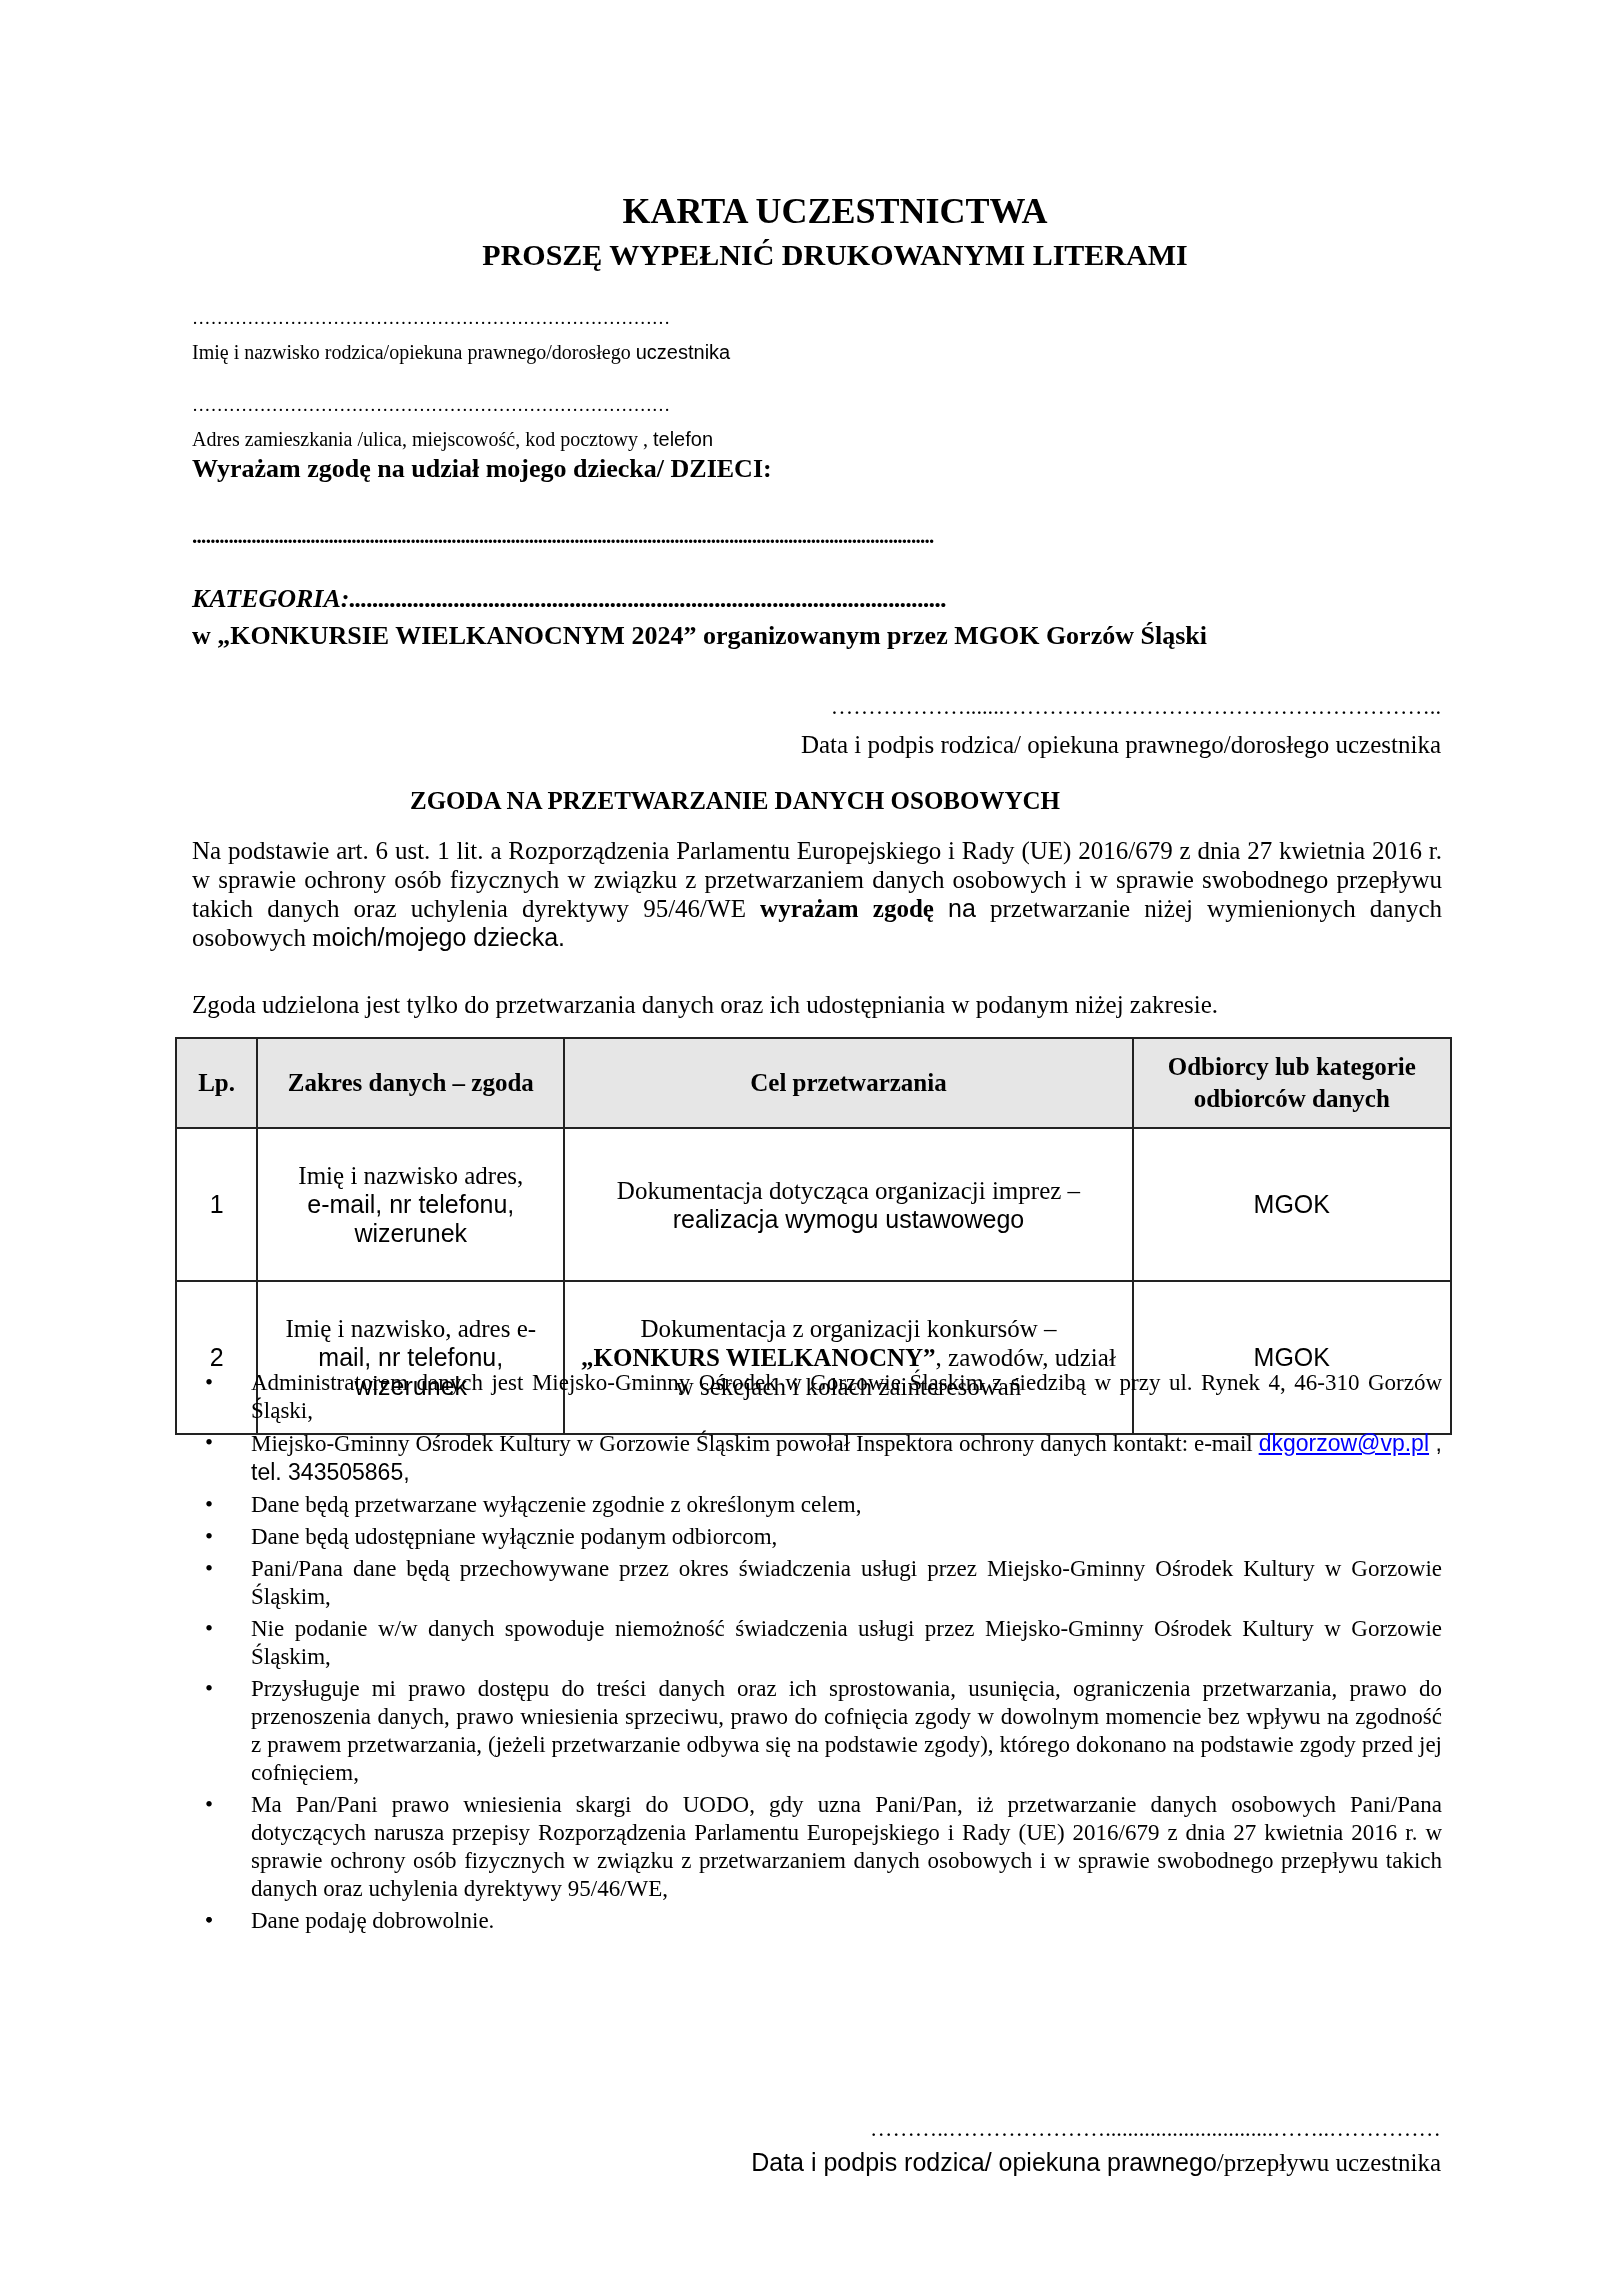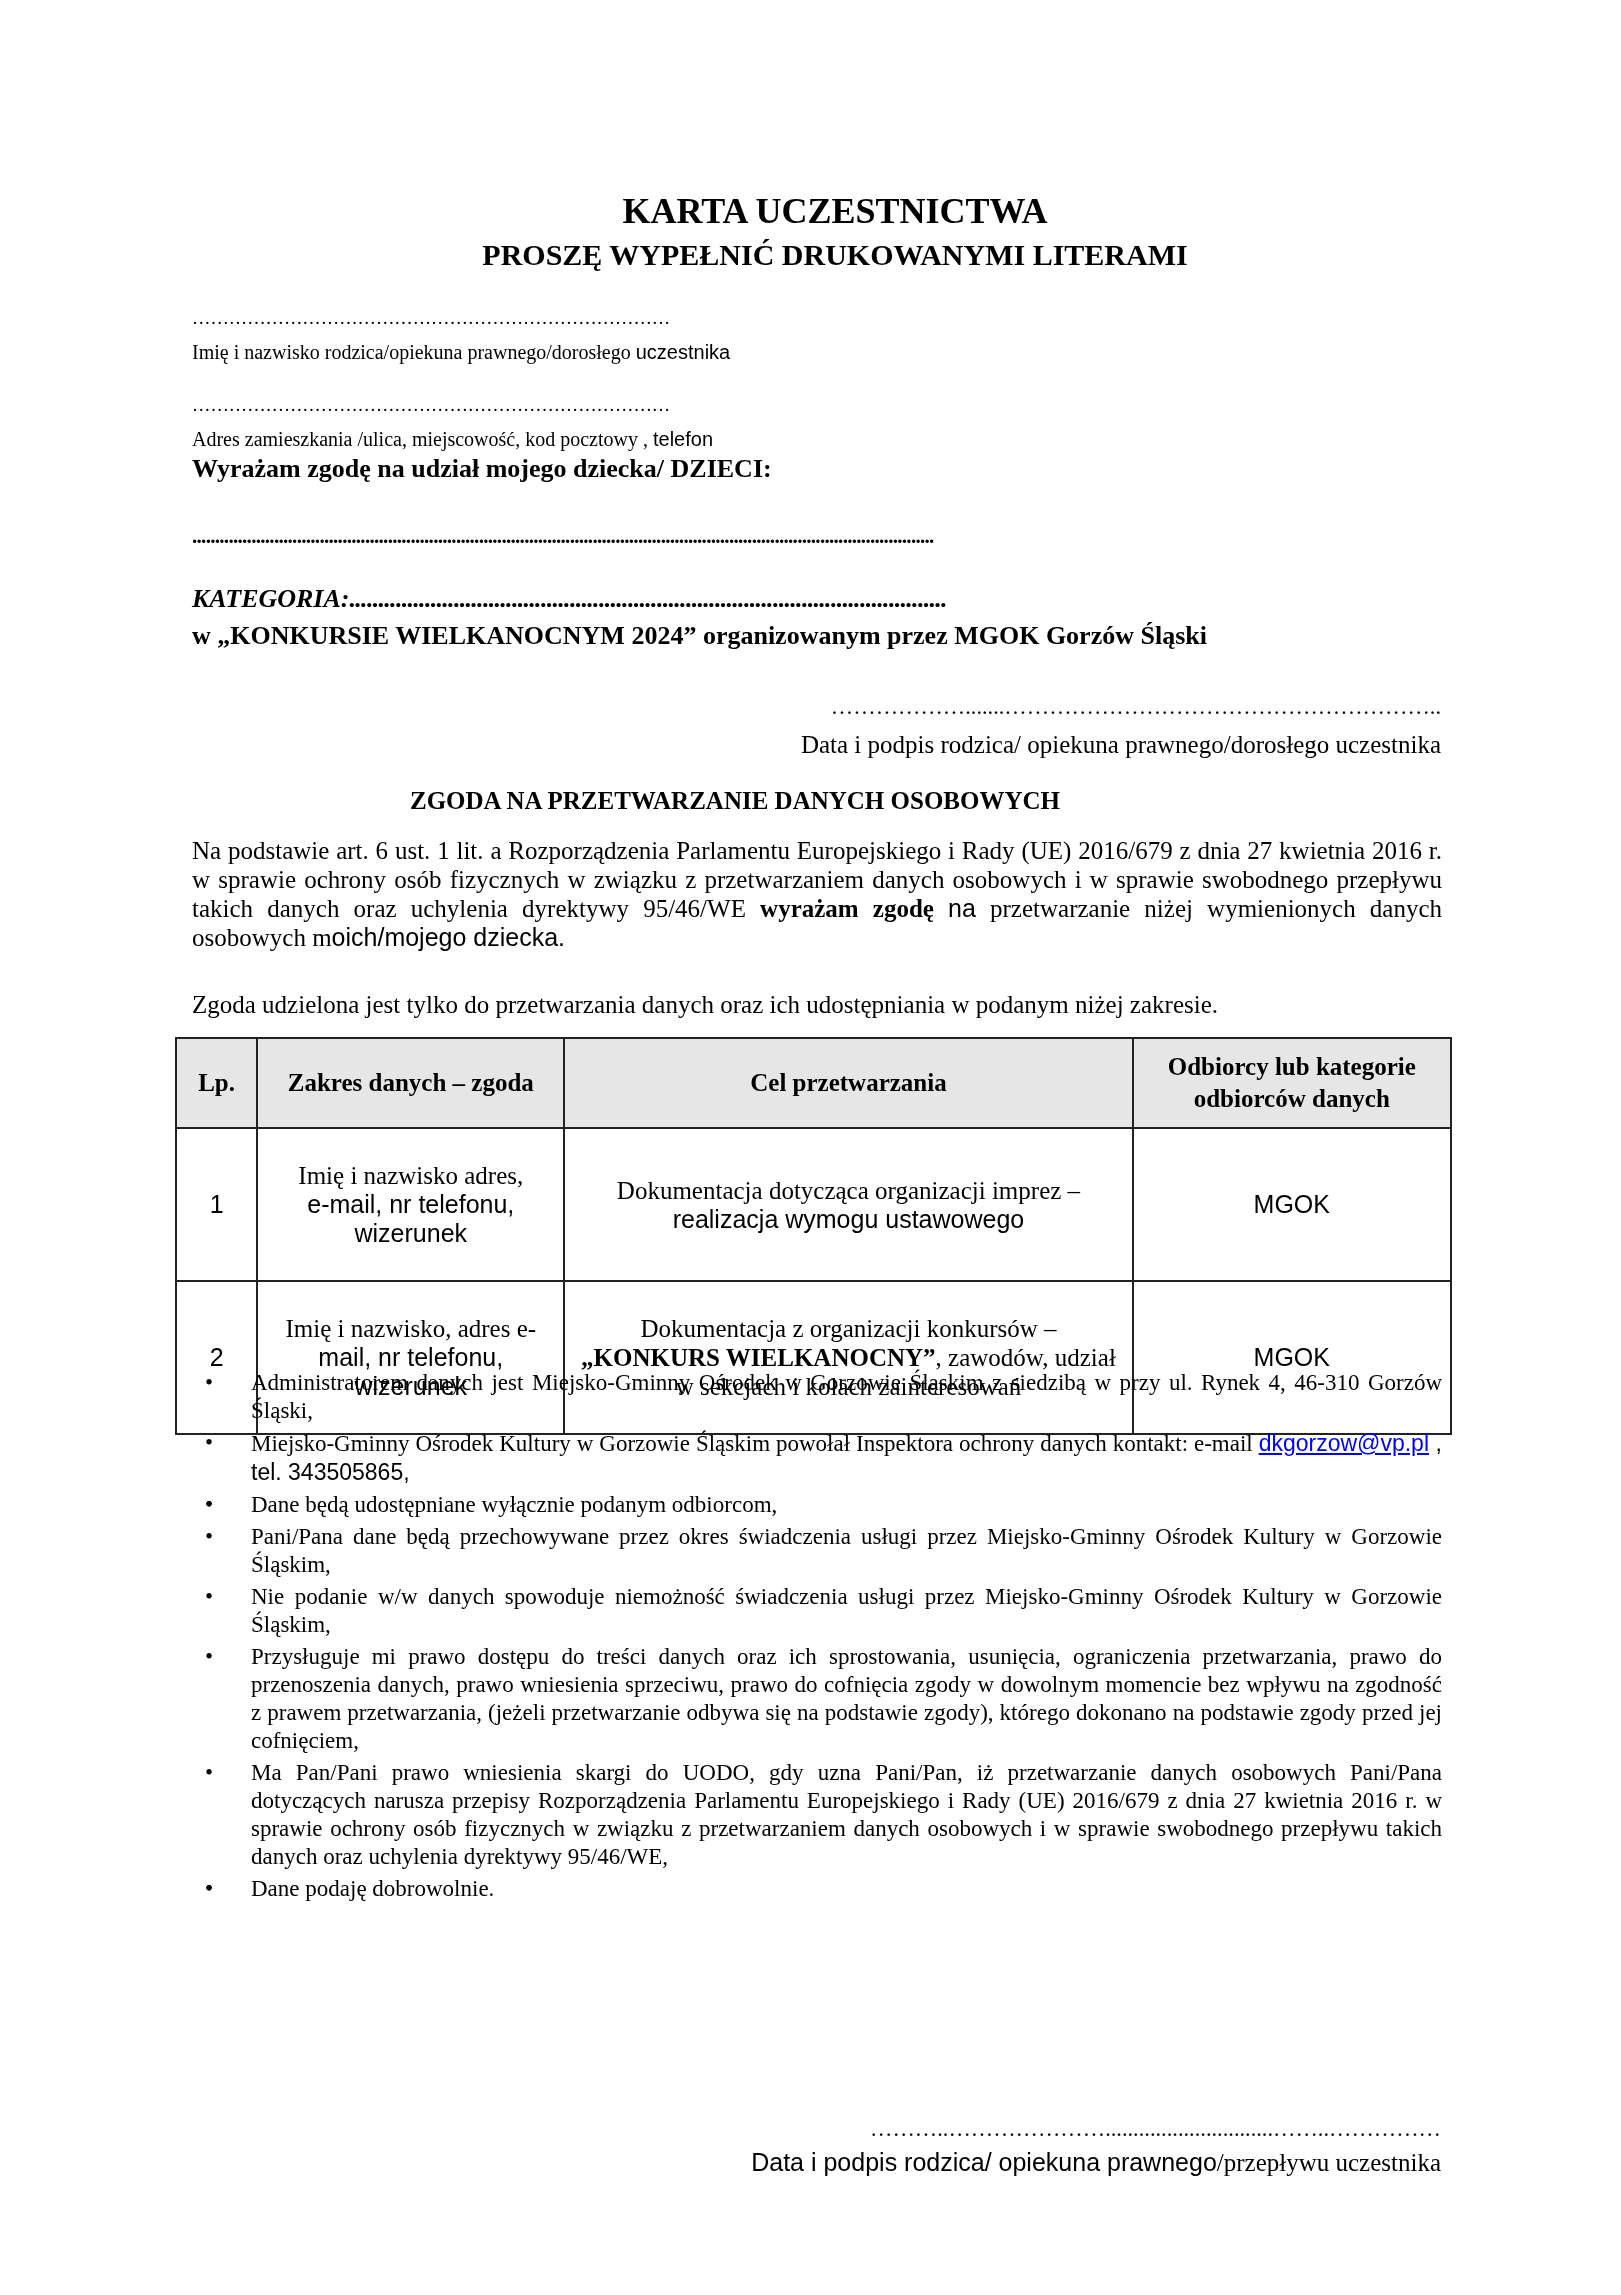--- a/index.html
+++ b/index.html
@@ -103,21 +103,21 @@
         <div><span class="bold">„KONKURS WIELKANOCNY”</span><span>, zawodów, udział w sekcjach i kołach zainteresowań</span></div>
       </td>
       <td class="sans">MGOK</td>
     </tr>
   </tbody>
 </table>
 
 <ul class="info" id="info-list">
     <li><span class="bullet">•</span><span>Administratorem danych jest Miejsko-Gminny Ośrodek w Gorzowie Śląskim z siedzibą w przy ul. Rynek 4, 46-310 Gorzów Śląski,</span></li>
     <li><span class="bullet">•</span><span>Miejsko-Gminny Ośrodek Kultury w Gorzowie Śląskim powołał Inspektora ochrony danych kontakt: e-mail</span> <a class="link" href="#">dkgorzow@vp.pl</a><span class="sans"> , tel. 343505865,</span></li>
-    <li><span class="bullet">•</span></li>
+    <li><span class="bullet">•</span><span>Dane będą przetwarzane wyłączenie zgodnie z określonym celem,</span></li>
     <li><span class="bullet">•</span><span>Dane będą udostępniane wyłącznie podanym odbiorcom,</span></li>
     <li><span class="bullet">•</span><span>Pani/Pana dane będą przechowywane przez okres świadczenia usługi przez Miejsko-Gminny Ośrodek Kultury w Gorzowie Śląskim,</span></li>
     <li><span class="bullet">•</span><span>Nie podanie w/w danych spowoduje niemożność świadczenia usługi przez Miejsko-Gminny Ośrodek Kultury w Gorzowie Śląskim,</span></li>
     <li><span class="bullet">•</span><span>Przysługuje mi prawo dostępu do treści danych oraz ich sprostowania, usunięcia, ograniczenia przetwarzania, prawo do przenoszenia danych, prawo wniesienia sprzeciwu, prawo do cofnięcia zgody w dowolnym momencie bez wpływu na zgodność z prawem przetwarzania, (jeżeli przetwarzanie odbywa się na podstawie zgody), którego dokonano na podstawie zgody przed jej cofnięciem,</span></li>
     <li><span class="bullet">•</span><span>Ma Pan/Pani prawo wniesienia skargi do UODO, gdy uzna Pani/Pan, iż przetwarzanie danych osobowych Pani/Pana dotyczących narusza przepisy Rozporządzenia Parlamentu Europejskiego i Rady (UE) 2016/679 z dnia 27 kwietnia 2016 r. w sprawie ochrony osób fizycznych w związku z przetwarzaniem danych osobowych i w sprawie swobodnego przepływu takich danych oraz uchylenia dyrektywy 95/46/WE,</span></li>
     <li><span class="bullet">•</span></li>
     <li><span class="bullet">•</span><span>Dane podaję dobrowolnie.</span></li>
   </ul>
 
 <div class="abs" style="right:181px; top:2116px; font-size:22.4px;">………..…………………..............................……..……………</div>

